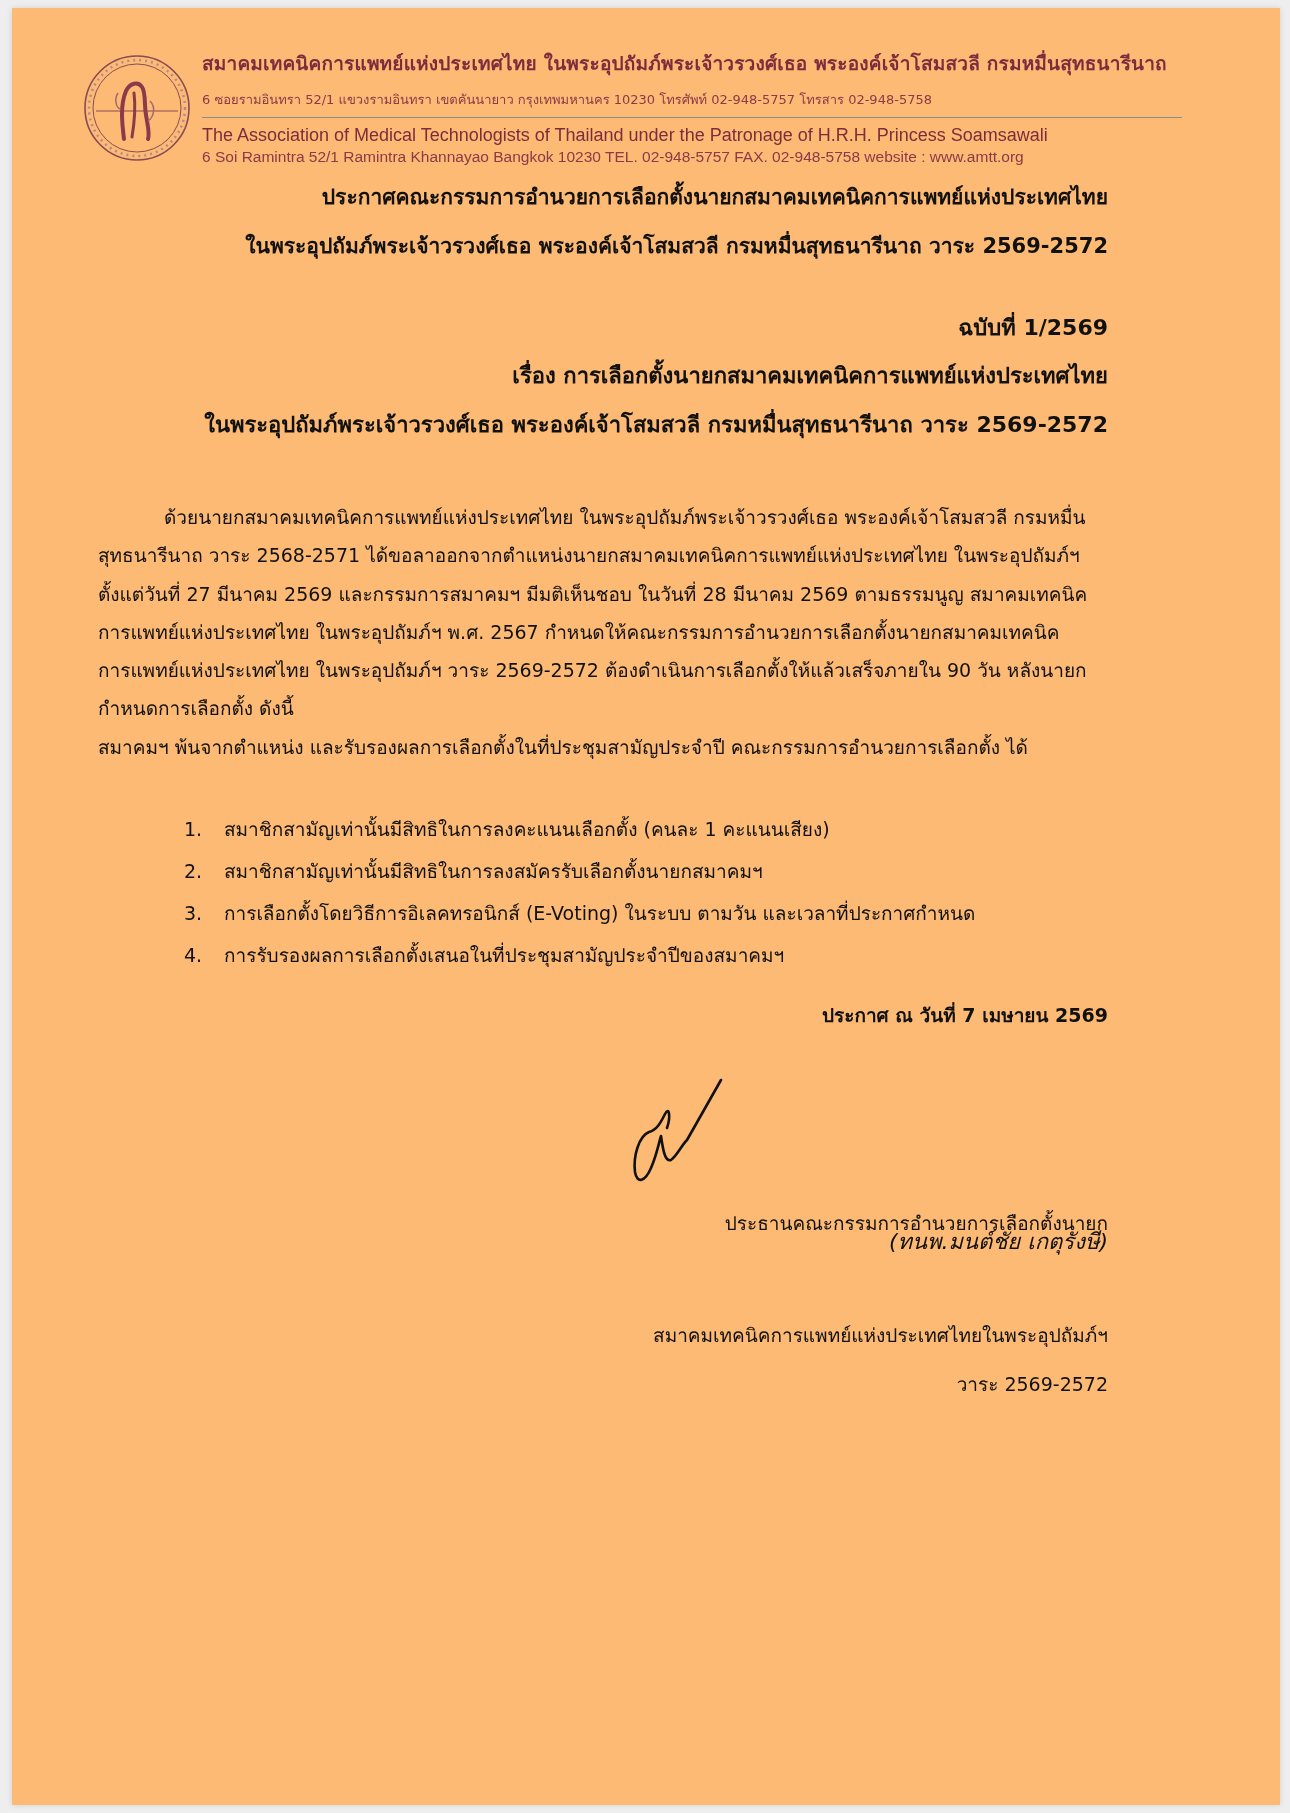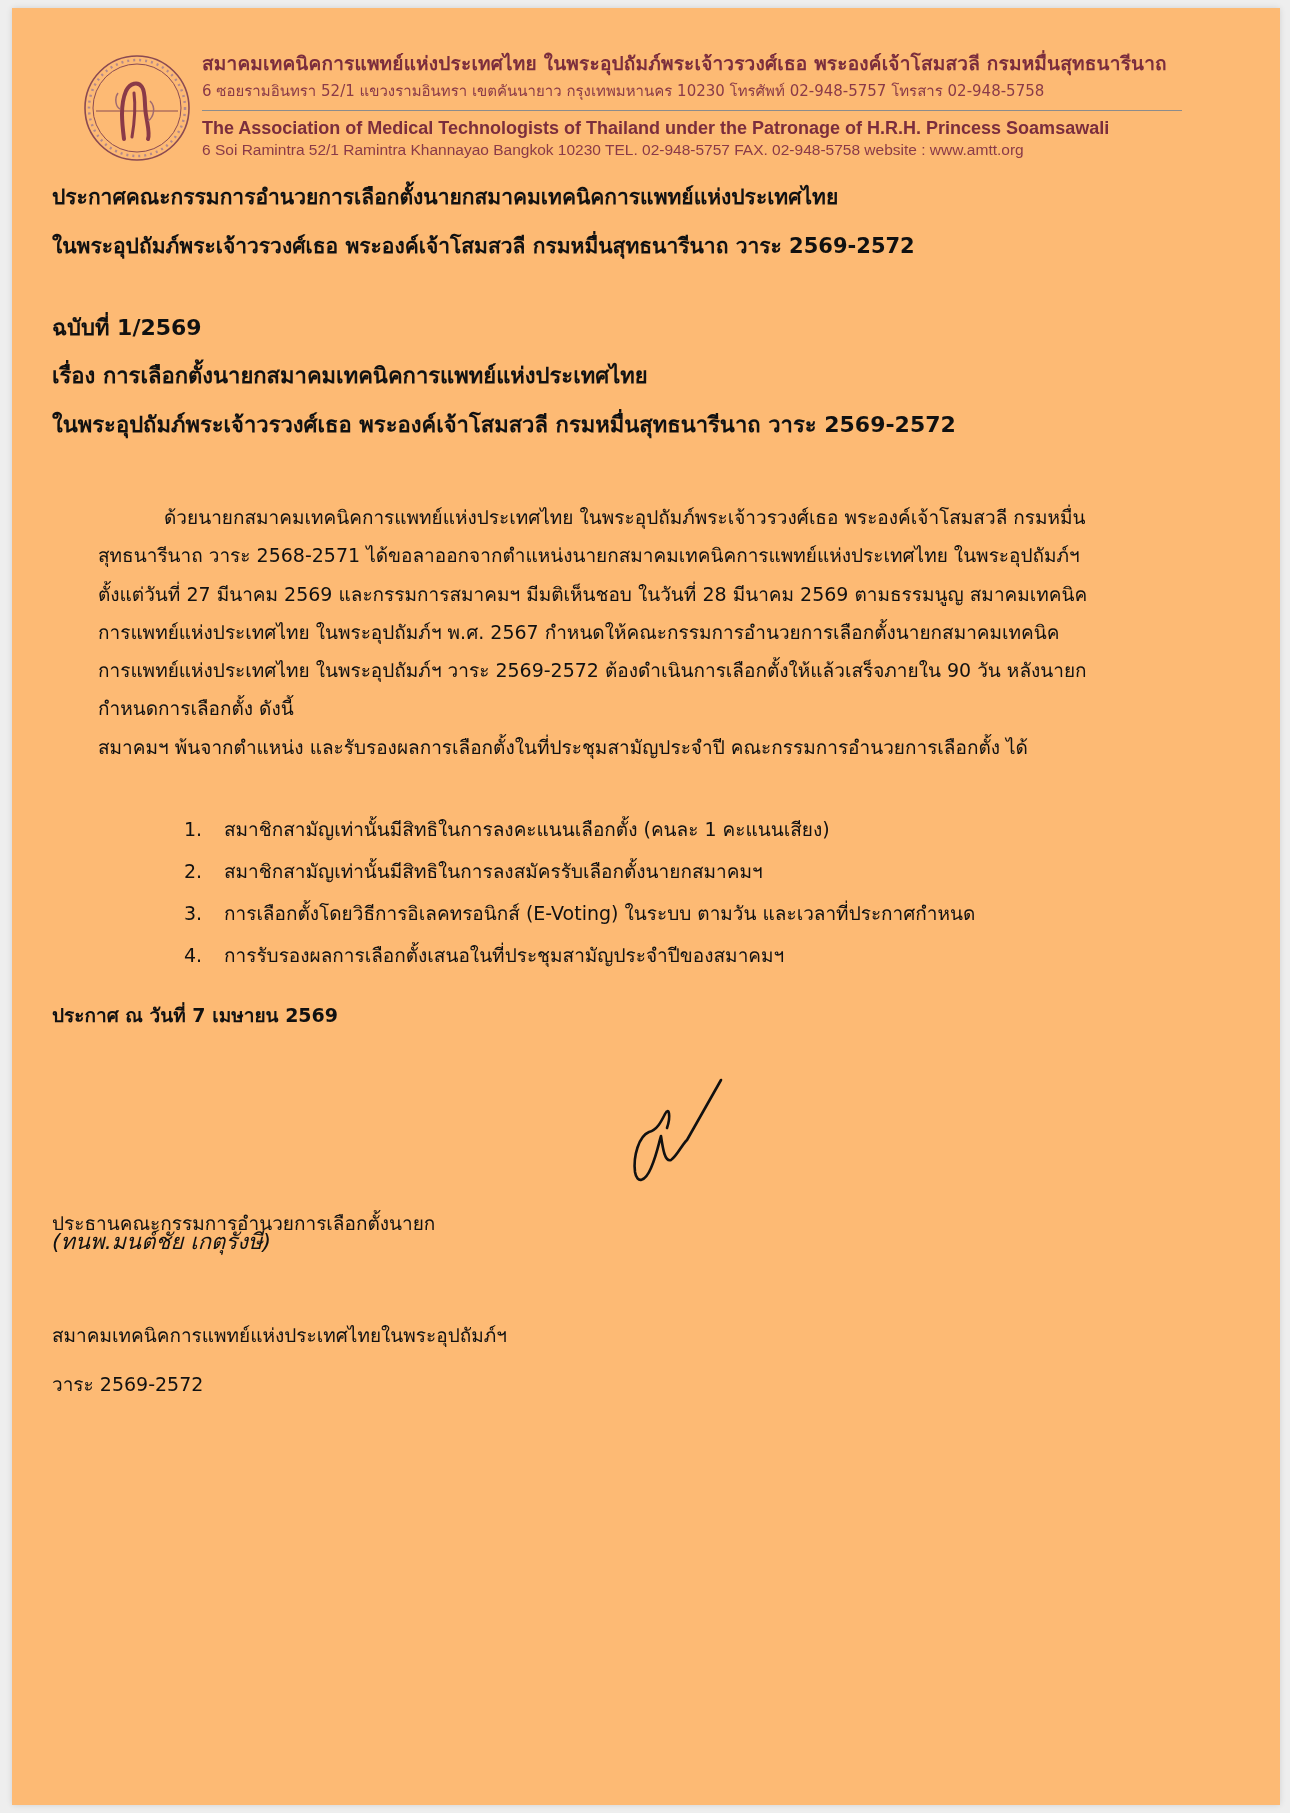--- a/index.html
+++ b/index.html
@@ -15,26 +15,26 @@
       background: #fdba74;
       box-shadow: 0 0 6px rgba(0,0,0,0.12);
     }
     
     .letterhead { position: absolute; left: 70px; top: 40px; width: 1110px; height: 120px; }
     .seal {
       position: absolute; left: 0; top: 5px; width: 110px; height: 110px;
     }
     .lh-text { position: absolute; left: 120px; top: 0; width: 980px; color: #7b2d3d; }
     .lh-th-name { font-size: 19px; font-weight: bold; letter-spacing: 0.2px; white-space: nowrap; }
-    .lh-th-addr { font-size: 15px; margin-top: 1px; white-space: nowrap; color: #8a3a48; }
+    .lh-th-addr { font-size: 13px; margin-top: 11px; white-space: nowrap; color: #8a3a48; }
     .lh-rule { height: 1px; background: #8c8c8c; margin: 7px 0 7px 0; }
-    .lh-en-name { font-family: "Liberation Sans", sans-serif; font-size: 18px; font-weight: bold; white-space: nowrap; }
+    .lh-en-name { font-family: "Liberation Sans", sans-serif; font-size: 18px; font-weight: normal; white-space: nowrap; }
     .lh-en-addr { font-family: "Liberation Sans", sans-serif; font-size: 15.5px; margin-top: 2px; white-space: nowrap; color: #8a3a48; }
 
-    .center { position: absolute; left: 0; width: 1096px; text-align: left; color: #111; margin-left: 40px; }
+    .center { position: absolute; left: 0; width: 1096px; text-align: right; color: #111; }
     .title-1 { top: 172px; font-size: 21px; font-weight: bold; }
     .title-2 { top: 221px; font-size: 21px; font-weight: bold; }
     .issue    { top: 302px; font-size: 22px; font-weight: bold; }
     .subj-1   { top: 350px; font-size: 22px; font-weight: bold; }
     .subj-2   { top: 399px; font-size: 22px; font-weight: bold; }
 
     .body-para {
       position: absolute; left: 86px; top: 490px; width: 1108px;
       font-size: 19px; line-height: 38.3px; color: #111;
     }

